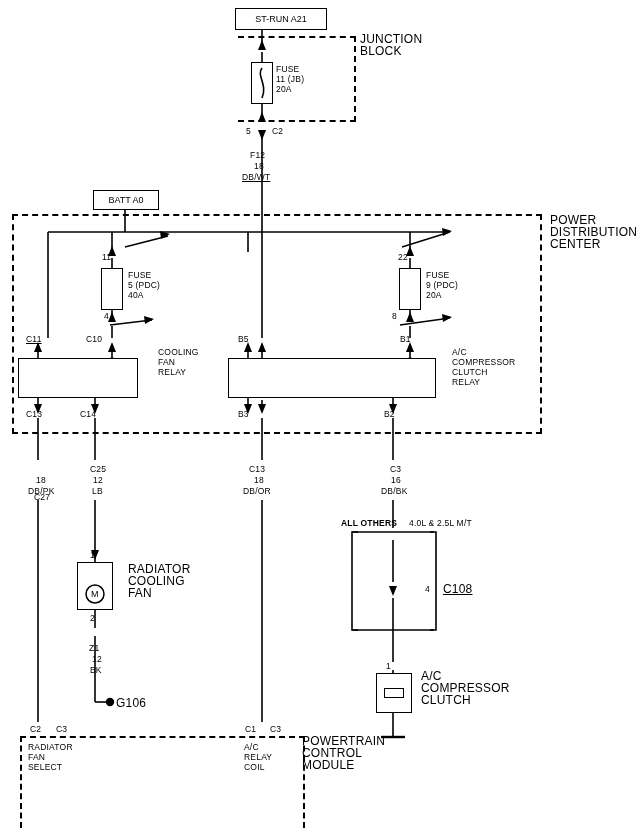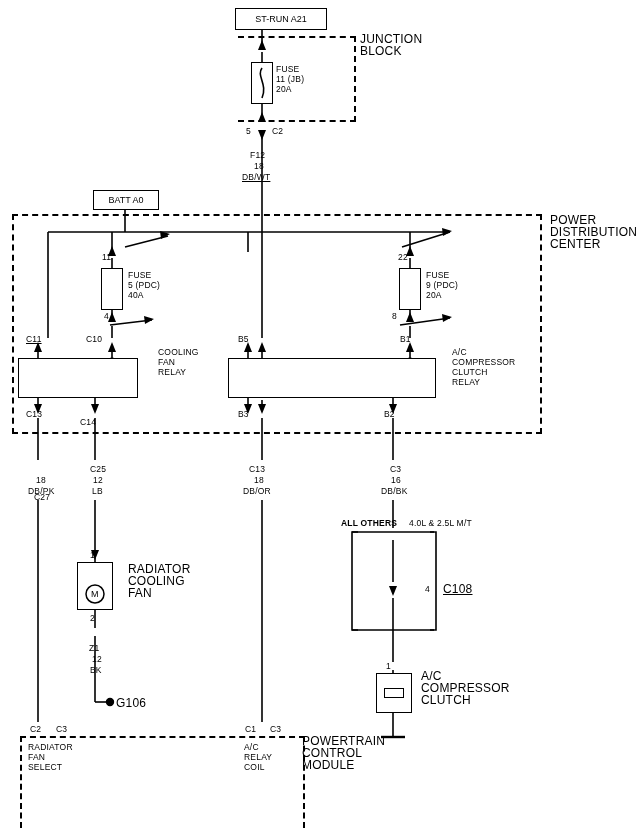--- a/index.html
+++ b/index.html
@@ -251,21 +251,21 @@
 FAN
 RELAY</div>
   <div class="lbl" style="left:452px; top:347px;">A/C
 COMPRESSOR
 CLUTCH
 RELAY</div>
 
   <div class="lbl" style="left:26px; top:334px;text-decoration:underline;">C11</div>
   <div class="lbl" style="left:86px; top:334px;">C10</div>
   <div class="lbl" style="left:26px; top:409px;">C13</div>
-  <div class="lbl" style="left:80px; top:409px;margin-top:8px;">C14</div>
+  <div class="lbl" style="left:80px; top:409px;">C14</div>
   <div class="lbl" style="left:238px; top:334px;">B5</div>
   <div class="lbl" style="left:400px; top:334px;">B1</div>
   <div class="lbl" style="left:238px; top:409px;">B3</div>
   <div class="lbl" style="left:384px; top:409px;">B2</div>
 
   <div class="lbl" style="left:34px; top:492px;">C27</div>
   <div class="lbl" style="left:36px; top:475px;">18</div>
   <div class="lbl" style="left:28px; top:486px;">DB/PK</div>
 
   <div class="lbl" style="left:90px; top:464px;">C25</div>

